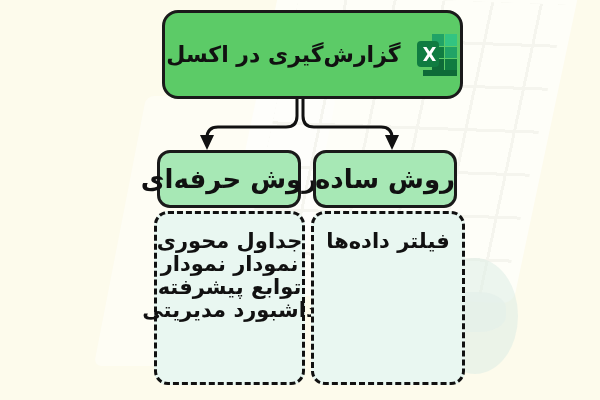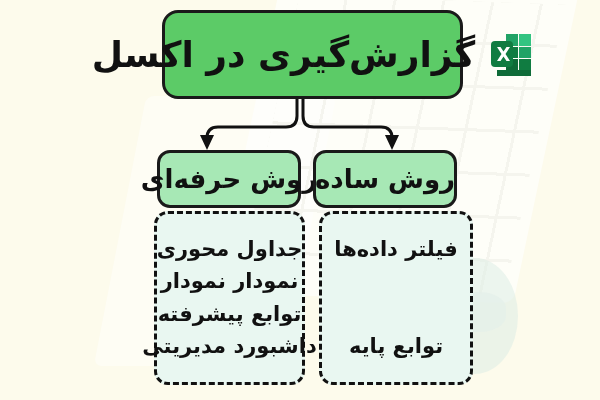--- a/index.html
+++ b/index.html
@@ -53,42 +53,42 @@
     border:3px solid #1A1A1A;
     display:flex;align-items:center;justify-content:center;
     color:#111;
   }
   #title-node{
     left:162px;top:10px;width:301px;height:89px;
     background:#5CCB67;border-radius:16px;
     gap:14px;padding:0 16px;
   }
   #title-text{
-    font-size:36px;font-weight:700;letter-spacing:0;white-space:nowrap;
+    font-size:22px;font-weight:700;letter-spacing:0;white-space:nowrap;
   }
   .branch-node{
     top:150px;height:58px;
     background:#A7E8B5;border-radius:13px;
   }
   #branch-pro{left:157px;width:144px;}
   #branch-simple{left:313px;width:144px;justify-content:center;}
   .branch-label{font-size:26px;font-weight:700;white-space:nowrap;}
 
   .dashed-box{
     position:absolute;box-sizing:border-box;
     top:211px;height:174px;
     background:#E9F7F1;
     border:3px dashed #111;
     border-radius:14px;
     display:flex;flex-direction:column;
-    align-items:center;justify-content:space-between;
-    padding:24px 6px;
+    align-items:center;justify-content:flex-start;
+    padding:16px 6px;
   }
   #list-pro{left:154px;width:151px;}
-  #list-simple{left:319px;width:154px;}
+  #list-simple{left:311px;width:154px;gap:40px;}
   .item{font-size:21px;font-weight:700;color:#111;white-space:nowrap;line-height:1.1;}
 
   
   #connector{position:absolute;left:0;top:0;width:600px;height:400px;}
 
   
   .xl-icon{position:relative;width:44px;height:46px;flex:0 0 auto;}
   .xl-icon svg{display:block;width:44px;height:46px;}
 </style>
 </head>
@@ -142,16 +142,15 @@
 
   <div class="dashed-box" id="list-pro">
     <span class="item">جداول محوری</span>
     <span class="item">نمودار نمودار</span>
     <span class="item">توابع پیشرفته</span>
     <span class="item">داشبورد مدیریتی</span>
   </div>
 
   <div class="dashed-box" id="list-simple">
     <span class="item">فیلتر داده‌ها</span>
-    <span class="item">توابع پایه</span>
   </div>
 
 </div>
 
 </body></html>

